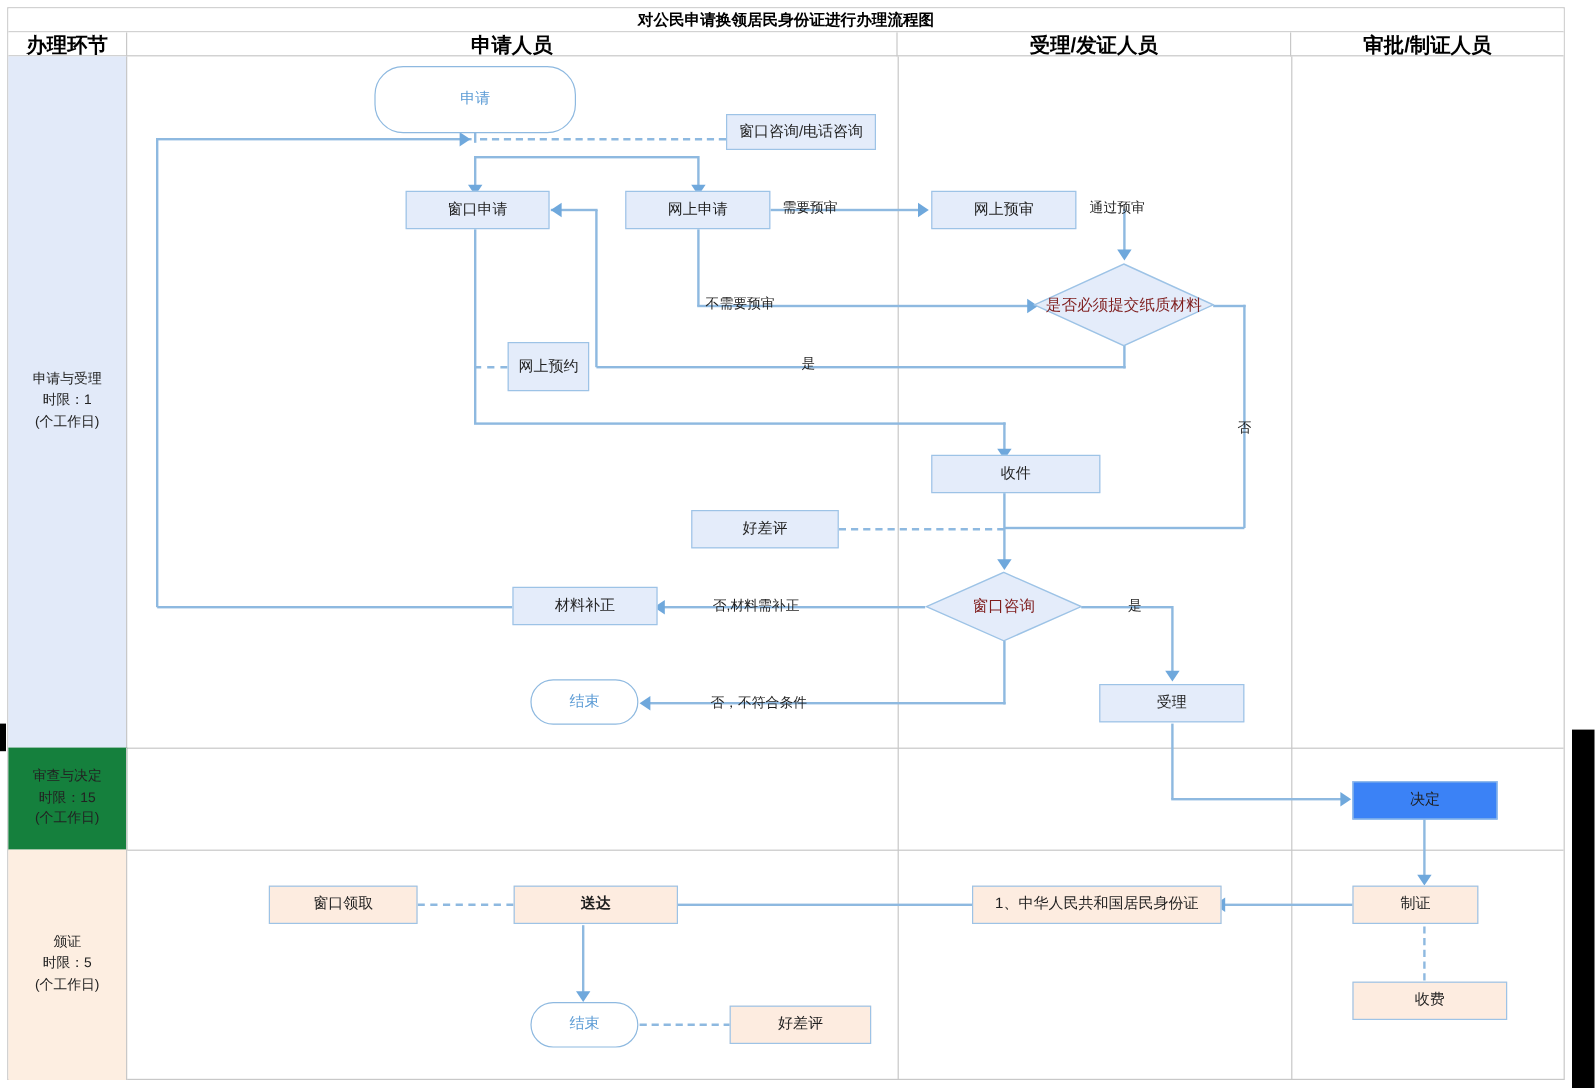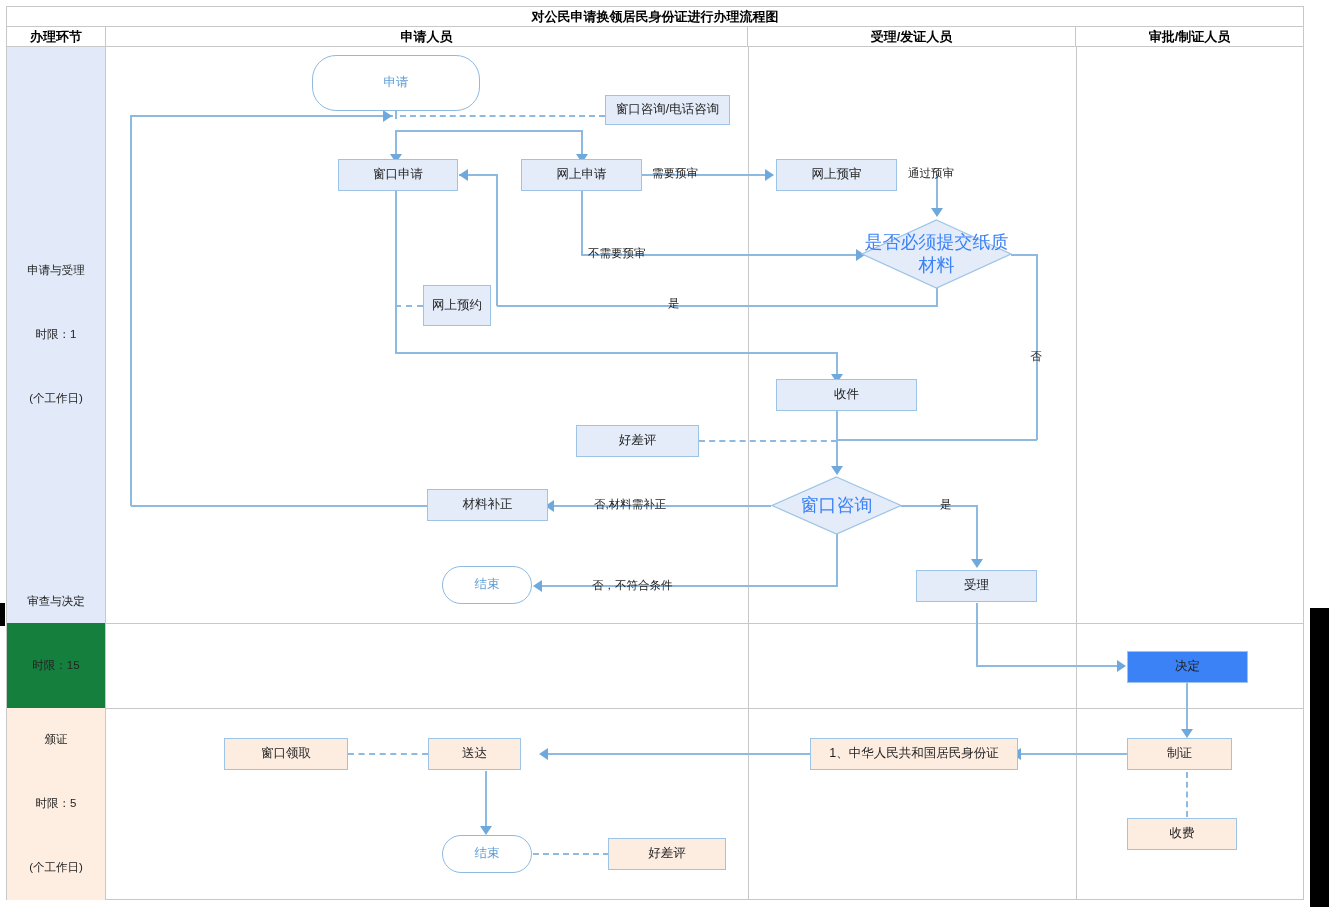--- a/index.html
+++ b/index.html
@@ -43,21 +43,21 @@
     left: 7px; top: 27px;
     width: 1296px; height: 20px;
     border-bottom: 1px solid #c8c8c8;
     box-sizing: border-box;
     background: #fff;
   }
   .hcell {
     position: absolute;
     top: 0; height: 20px;
     display: flex; align-items: center; justify-content: center;
-    font-size: 13px; font-weight: bold; color: #000;
+    font-size: 17px; font-weight: bold; color: #000;
     box-sizing: border-box;
   }
   .hcell.b { border-right: 1px solid #c8c8c8; }
 
   
   .vsep {
     position: absolute;
     width: 1px;
     background: #c8c8c8;
   }
@@ -72,21 +72,20 @@
   .stage {
     position: absolute;
     left: 7px;
     width: 99px;
     box-sizing: border-box;
     display: flex; flex-direction: column;
     align-items: center; justify-content: center;
     font-size: 11.5px; line-height: 1.55; color: #222;
     text-align: center;
     border-right: 1px solid #c8c8c8;
-    gap: 46px;
   }
   .stage-1 { background: #e2eaf9; }
   .stage-2 { background: #15803d; }
   .stage-3 { background: #fdeee1; }
 
   
   .black-mark { position: absolute; background: #000; }
 
   
   .node {
@@ -117,22 +116,22 @@
     border-radius: 24px;
     color: #5b9bd5;
   }
   .diamond-wrap { position: absolute; z-index: 5; }
   .diamond-wrap svg { display: block; }
   .diamond-label {
     position: absolute;
     left: 0; top: 0; right: 0; bottom: 0;
     display: flex; align-items: center; justify-content: center;
     text-align: center;
-    font-size: 18px;
-    color: #3b82f6;
+    font-size: 13px;
+    color: #7f1d1d;
     line-height: 1.3;
     pointer-events: none;
   }
 
   
   .ln { position: absolute; background: #8eb9e0; z-index: 2; }
   .ln.h { height: 2px; }
   .ln.v { width: 2px; }
   .dash-h {
     position: absolute;
@@ -313,25 +312,25 @@
   <div class="node rect-blue" style="left:427px; top:489px; width:121px; height:32px;">材料补正</div>
 
   <div class="node term" style="left:442px; top:566px; width:90px; height:38px;">结束</div>
 
   <div class="node rect-blue" style="left:916px; top:570px; width:121px; height:32px;">受理</div>
 
   <div class="node rect-green" style="left:1127px; top:651px; width:121px; height:32px;">决定</div>
 
   <div class="node rect-peach" style="left:1127px; top:738px; width:105px; height:32px;">制证</div>
 
-  <div class="node rect-peach" style="left:1127px; top:818px; width:110px; height:32px;">收费</div>
+  <div class="node rect-peach" style="left:1127px; top:818px; width:129px; height:32px;">收费</div>
 
   <div class="node rect-peach" style="left:810px; top:738px; width:208px; height:32px;">1、中华人民共和国居民身份证</div>
 
-  <div class="node rect-peach" style="left:428px; top:738px; width:93px; height:32px;">送达</div>
+  <div class="node rect-peach" style="left:428px; top:738px; width:137px; height:32px;font-weight:bold;">送达</div>
 
   <div class="node rect-peach" style="left:224px; top:738px; width:124px; height:32px;">窗口领取</div>
 
   <div class="node term" style="left:442px; top:835px; width:90px; height:38px;">结束</div>
 
   <div class="node rect-peach" style="left:608px; top:838px; width:118px; height:32px;">好差评</div>
 
   <div class="elabel" style="left:652px; top:166px;">需要预审</div>
   <div class="elabel" style="left:908px; top:166px;">通过预审</div>
   <div class="elabel" style="left:588px; top:246px;">不需要预审</div>

